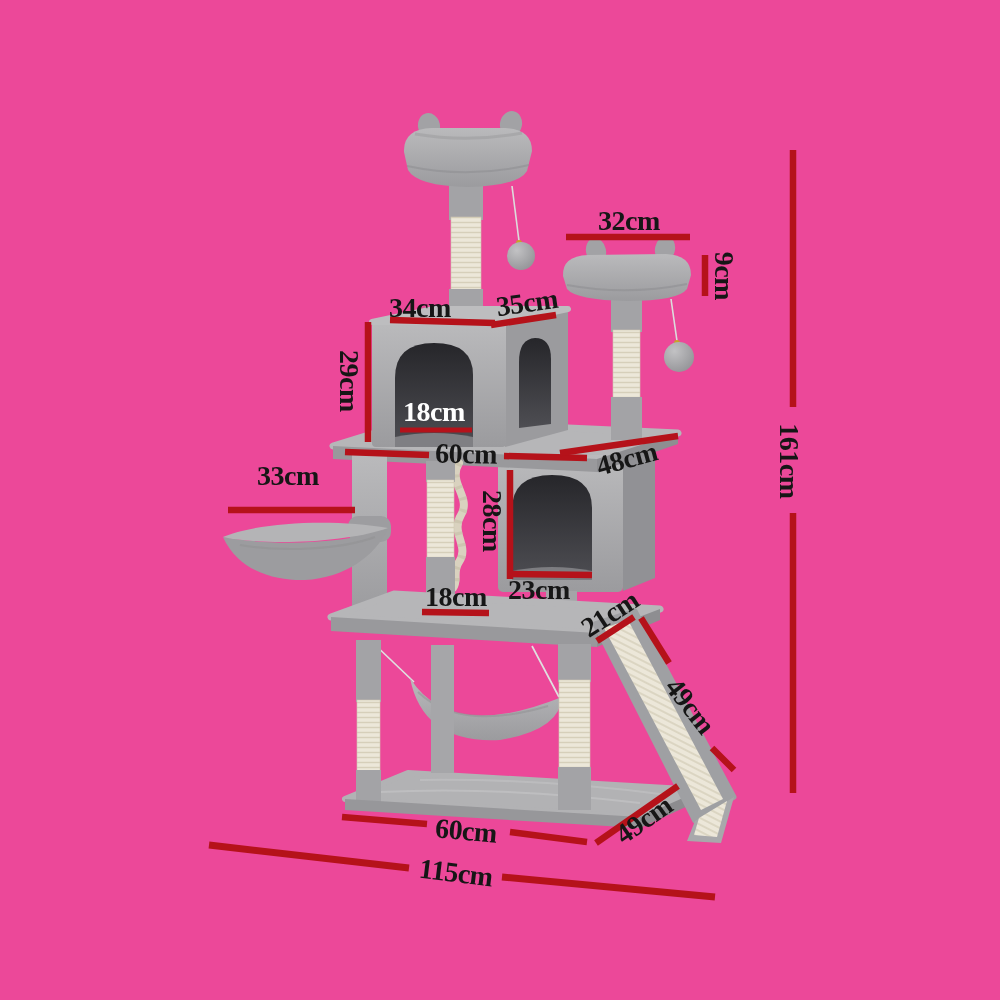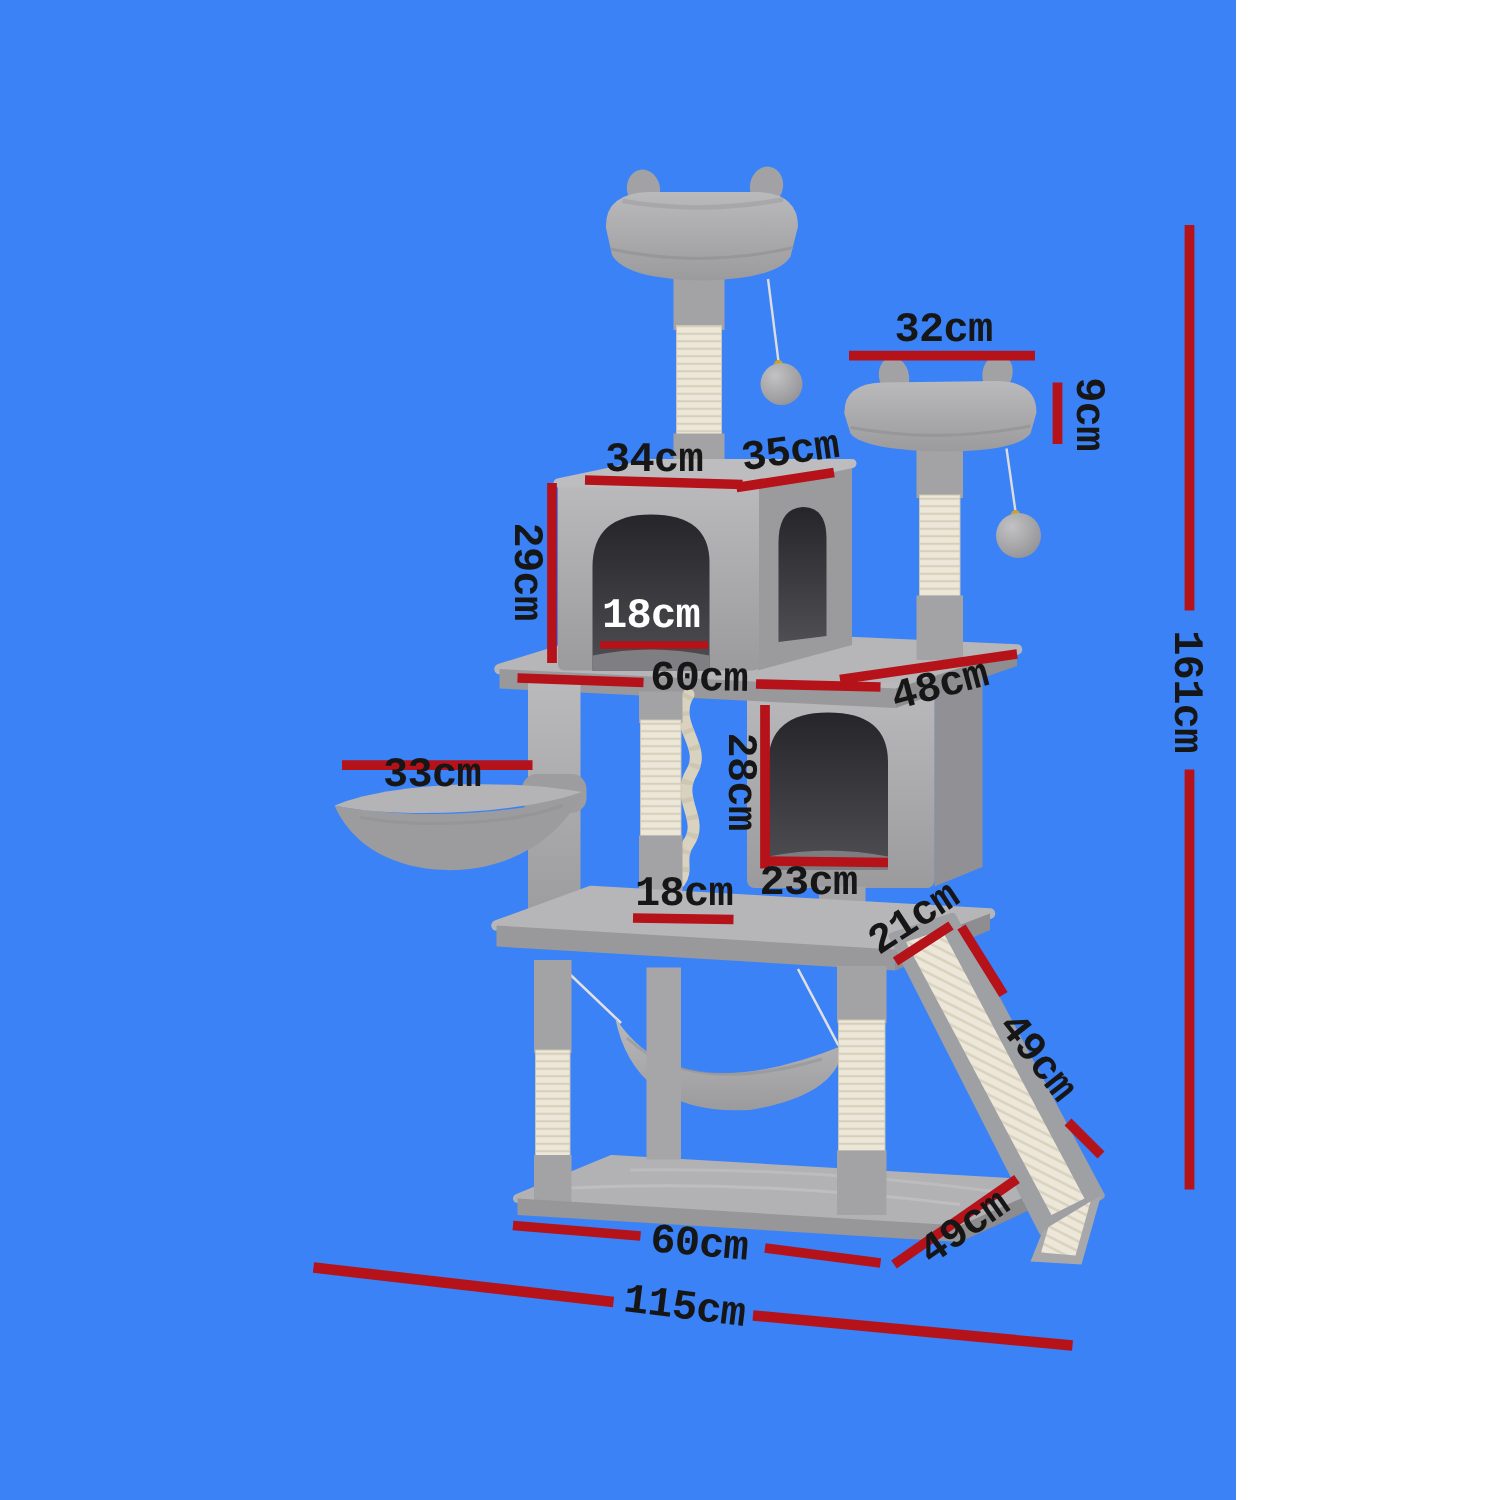--- a/index.html
+++ b/index.html
@@ -1,18 +1,18 @@
 <!DOCTYPE html>
 <html><head>
 <meta charset="utf-8">
 <style>
   html,body{margin:0;padding:0;background:#fff;}
   .canvas{
-    position:relative;width:824px;height:1000px;background:#3b82f6;
-    overflow:hidden;font-family:Liberation Mono, monospace;
+    position:relative;width:1000px;height:1000px;background:#ec4899;
+    overflow:hidden;font-family:Liberation Serif, serif;
   }
   .art{position:absolute;left:0;top:0;}
   .dim{
     position:absolute;transform:translate(-50%,-50%) rotate(var(--r,0deg));
     font-weight:700;font-size:28px;color:#161616;letter-spacing:-0.5px;
     white-space:nowrap;line-height:1;
   }
   .dim.on-dark{color:#ffffff;}
 </style>
 </head>
@@ -194,28 +194,28 @@
       <line x1="596" y1="843" x2="678" y2="786"></line>
       <line x1="209" y1="845" x2="409" y2="868" stroke-width="7"></line>
       <line x1="502" y1="877" x2="715" y2="897" stroke-width="7"></line>
       <line x1="793" y1="150" x2="793" y2="407"></line>
       <line x1="793" y1="513" x2="793" y2="793"></line>
     </g>
   </svg>
 
   <div class="dim" style="left:629px;top:221px;--r:0deg">32cm</div>
   <div class="dim" style="left:724px;top:276px;--r:90deg">9cm</div>
-  <div class="dim" style="left:436px;top:308px;--r:0deg">34cm</div>
+  <div class="dim" style="left:420px;top:308px;--r:0deg">34cm</div>
   <div class="dim" style="left:527px;top:303px;--r:-8deg">35cm</div>
   <div class="dim" style="left:349px;top:381px;--r:90deg">29cm</div>
   <div class="dim on-dark" style="left:434px;top:412px;--r:0deg">18cm</div>
   <div class="dim" style="left:466px;top:454px;--r:1deg">60cm</div>
   <div class="dim" style="left:627px;top:459px;--r:-15deg">48cm</div>
   <div class="dim" style="left:492px;top:521px;--r:90deg">28cm</div>
-  <div class="dim" style="left:288px;top:518px;--r:0deg">33cm</div>
+  <div class="dim" style="left:288px;top:476px;--r:0deg">33cm</div>
   <div class="dim" style="left:539px;top:590px;--r:0deg">23cm</div>
   <div class="dim" style="left:456px;top:597px;--r:0deg">18cm</div>
   <div class="dim" style="left:610px;top:614px;--r:-33deg">21cm</div>
   <div class="dim" style="left:690px;top:706px;--r:52deg">49cm</div>
   <div class="dim" style="left:466px;top:831px;--r:5deg">60cm</div>
   <div class="dim" style="left:644px;top:820px;--r:-35deg">49cm</div>
   <div class="dim" style="left:456px;top:873px;--r:7deg">115cm</div>
   <div class="dim" style="left:789px;top:461px;--r:90deg">161cm</div>
 
 </div>

